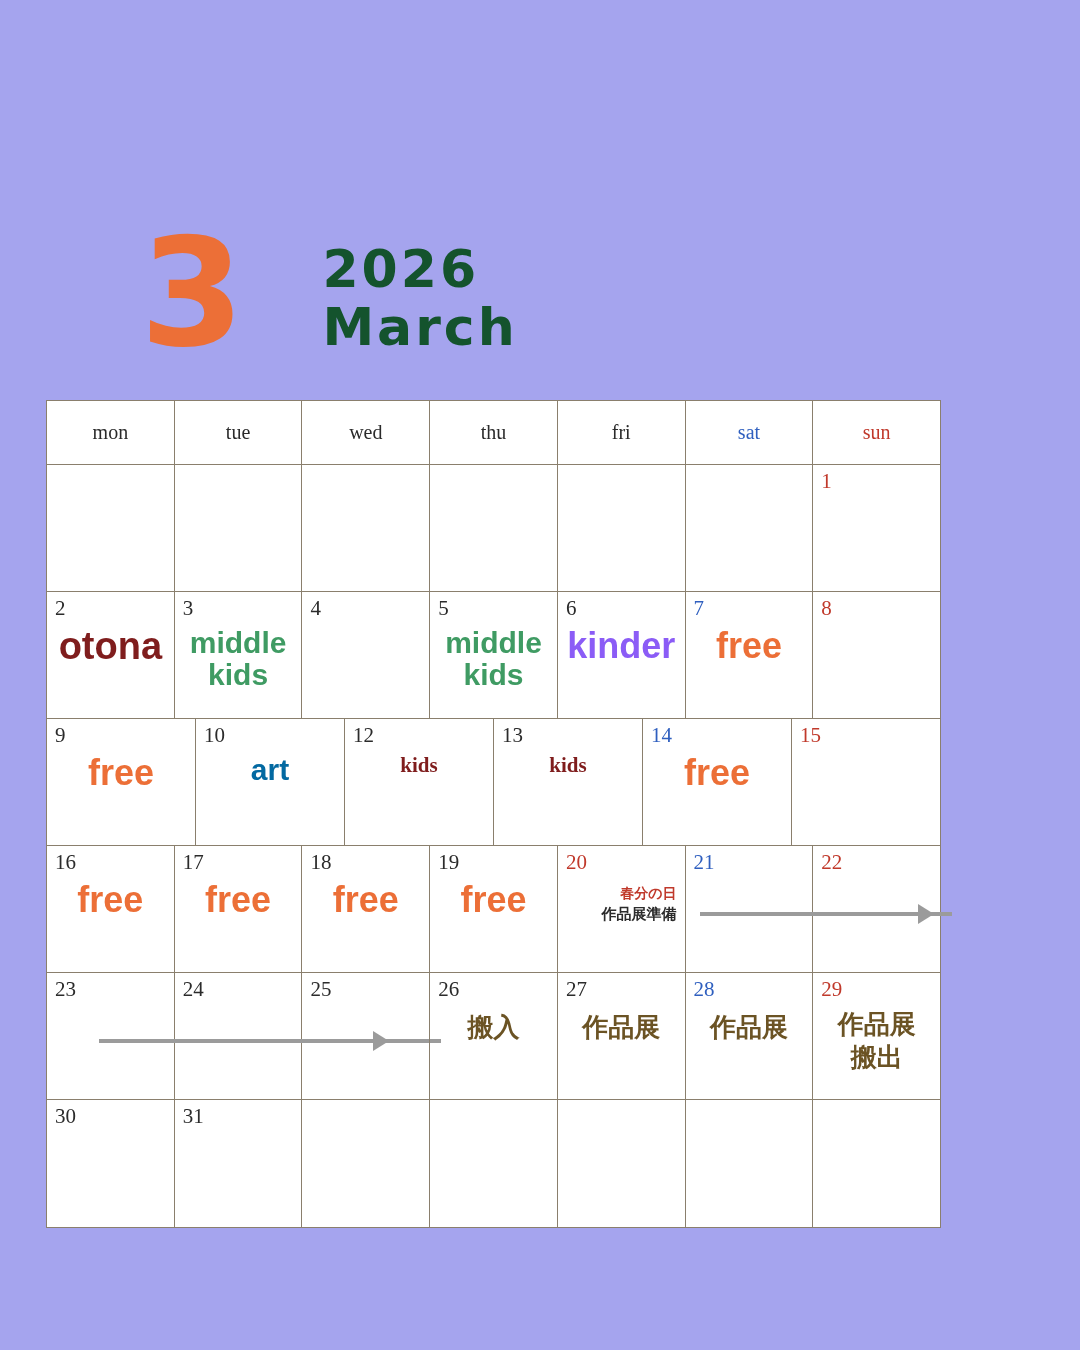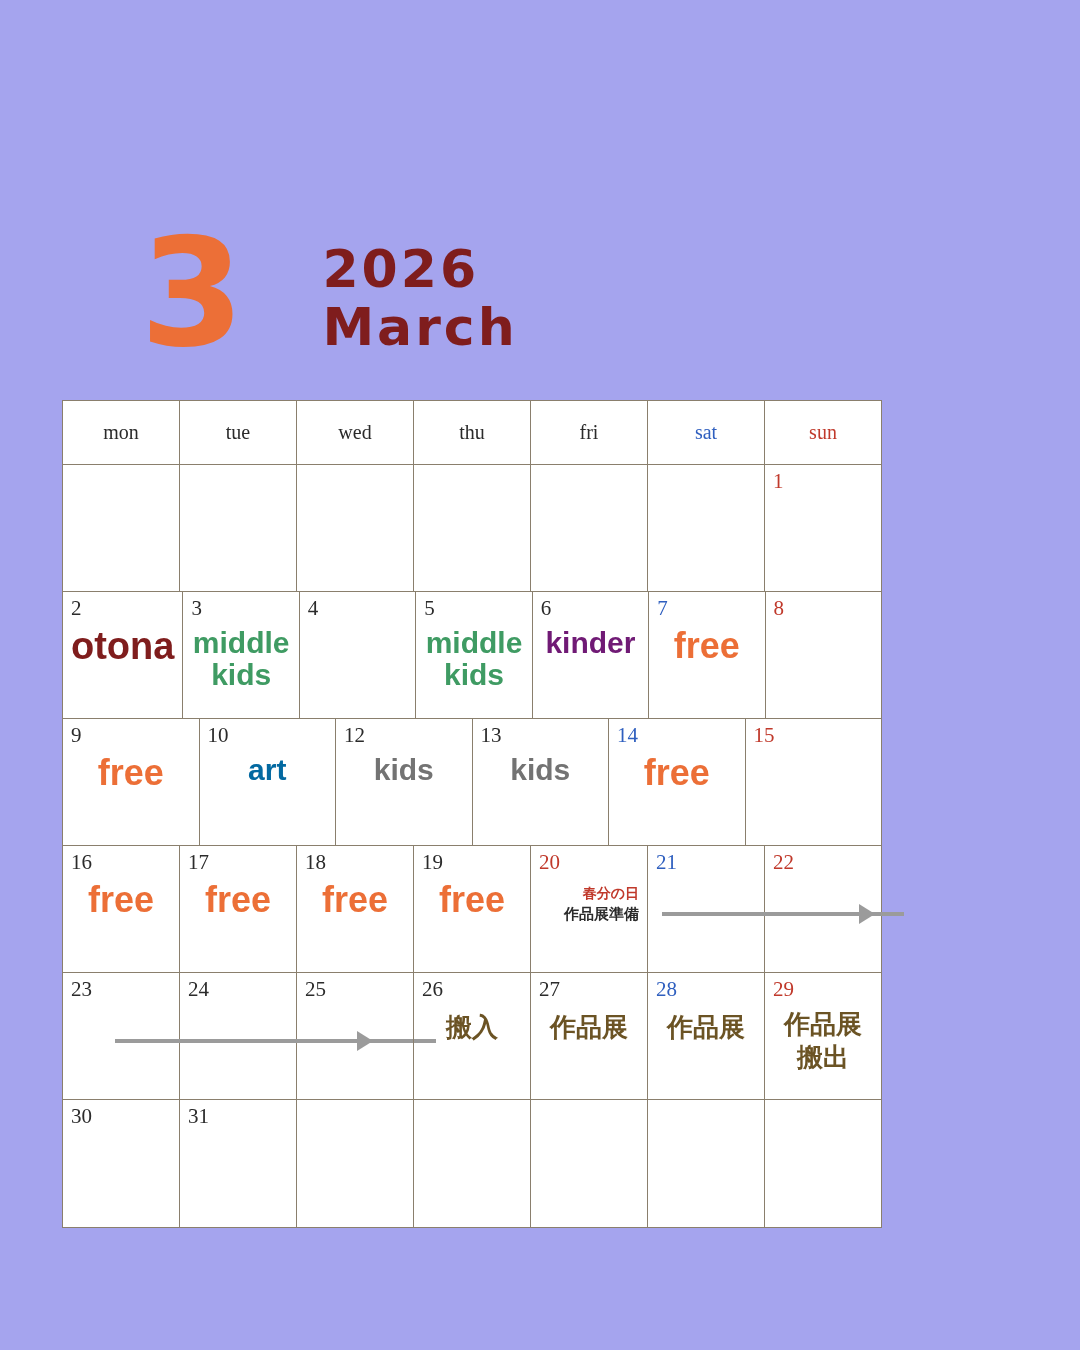--- a/index.html
+++ b/index.html
@@ -33,44 +33,43 @@
     font-size: 150px;
     line-height: 1;
     color: #ec6f37;
     letter-spacing: -2px;
   }
   .header-text {
     margin-left: 80px;
     margin-top: 22px;
     font-family: "DejaVu Sans", sans-serif;
     font-weight: bold;
-    color: #7f1d1d;
+    color: #14532d;
     letter-spacing: 3px;
   }
   .header-year {
     font-size: 52px;
     line-height: 1.12;
   }
   .header-monthname {
     font-size: 52px;
     line-height: 1.12;
   }
 
   
   .calendar {
     position: absolute;
     left: 46px;
     top: 400px;
-    width: 820px;
+    width: 895px;
     background: #ffffff;
     border: 1px solid #8a7f6d;
     box-sizing: border-box;
     display: flex;
     flex-direction: column;
-    margin-left: 16px;
   }
   .row {
     display: flex;
     width: 100%;
   }
   .cell {
     flex: 1 1 0;
     box-sizing: border-box;
     border-right: 1px solid #8a7f6d;
     border-bottom: 1px solid #8a7f6d;
@@ -113,24 +112,24 @@
   .daynum.sun { color: #c0392b; }
 
   .event {
     text-align: center;
     margin-top: 8px;
     font-weight: bold;
     line-height: 1.05;
   }
   .ev-otona  { font-size: 38px; color: #7f1d1d; }
   .ev-middle { font-size: 30px; color: #3f9b63; }
-  .ev-kinder { font-size: 30px; color: #701a75; }
+  .ev-kinder { font-size: 36px; color: #8b5cf6; }
   .ev-free   { font-size: 36px; color: #ec6f37; }
   .ev-art    { font-size: 30px; color: #0369a1; }
-  .ev-kids   { font-size: 30px; color: #737373; }
+  .ev-kids   { font-size: 21px; color: #7f1d1d; font-family: Liberation Serif, serif; }
   .ev-jp     { font-size: 26px; color: #6b5324; margin-top: 14px; }
   .ev-jp2    { font-size: 26px; color: #6b5324; margin-top: 8px; line-height: 1.25; }
 
   .holiday {
     margin-top: 10px;
     text-align: right;
     font-size: 14px;
     font-weight: bold;
     color: #c0392b;
     line-height: 1.45;

